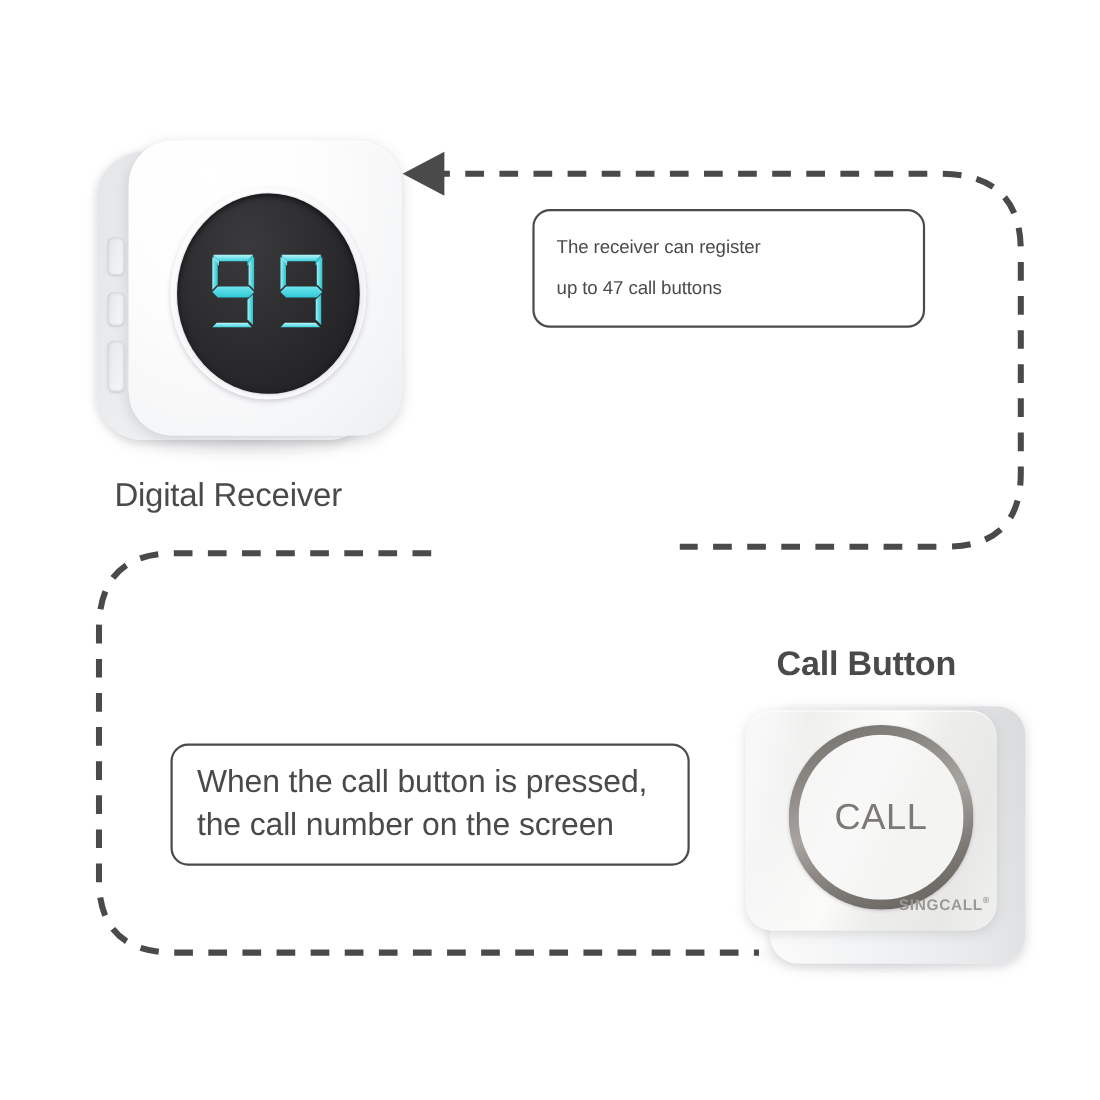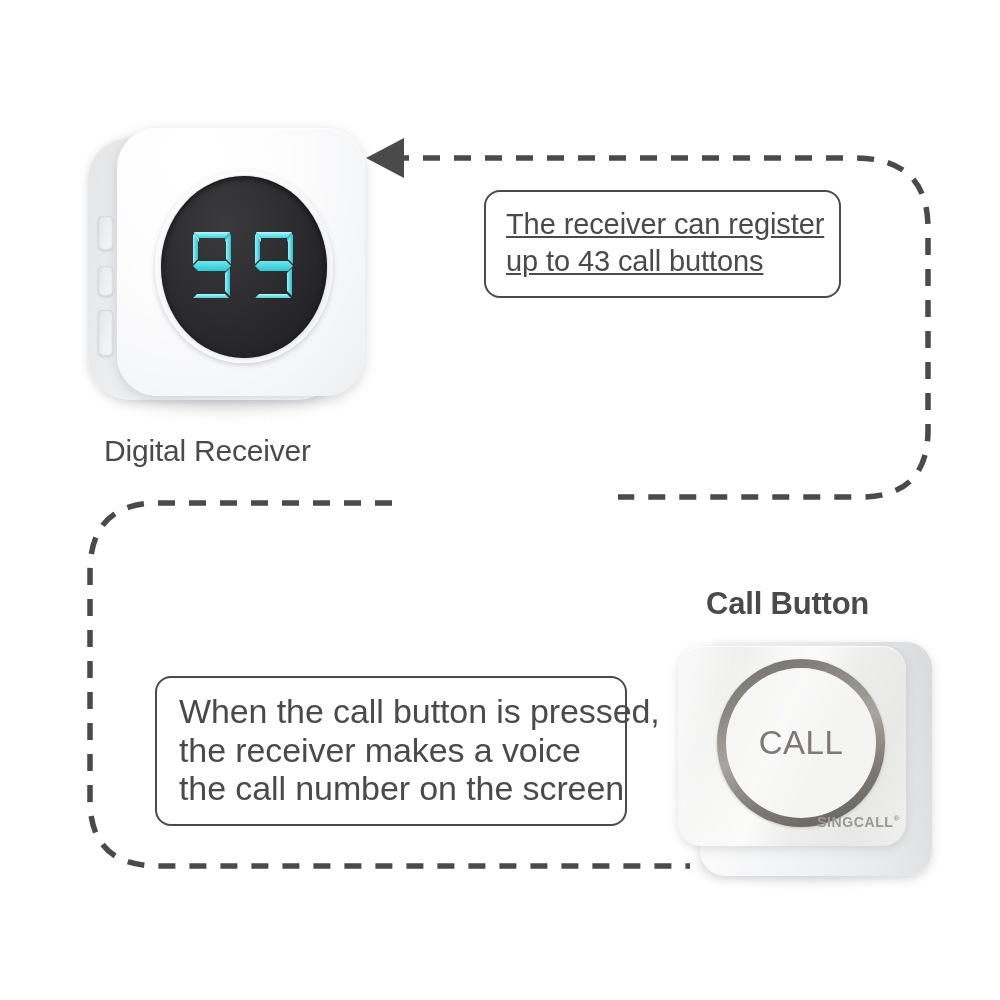--- a/index.html
+++ b/index.html
@@ -46,31 +46,30 @@
   .callout .line {
     white-space: pre;
     display: block;
   }
 
   #callout-top {
     left: 484px;
     top: 190px;
     width: 357px;
     padding: 14px 20px 16px 20px;
-    font-size: 29px;
+    font-size: 17px;
     line-height: 37px;
-    text-decoration: underline;
   }
 
   #callout-bottom {
     left: 155px;
     top: 676px;
     width: 472px;
     padding: 14px 20px 16px 22px;
-    font-size: 34px;
+    font-size: 29px;
     line-height: 38.5px;
   }
 
   
   .caption {
     position: absolute;
     color: #4a4a4a;
     font-size: 30px;
     letter-spacing: -0.2px;
     white-space: nowrap;
@@ -375,22 +374,21 @@
       <div id="callbutton-ring">
         <div id="callbutton-ring-inner"></div>
         <div id="callbutton-label">CALL</div>
       </div>
       <div id="callbutton-brand"><span>SINGCALL</span><sup>®</sup></div>
     </div>
   </div>
 
   <div class="callout" id="callout-top">
     <span class="line">The receiver can register</span>
-    <span class="line">up to 43 call buttons</span>
+    <span class="line">up to 47 call buttons</span>
   </div>
 
   <div class="callout" id="callout-bottom">
     <span class="line">When the call button is pressed,</span>
-    <span class="line">the receiver makes a voice</span>
     <span class="line">the call number on the screen</span>
   </div>
 
 </div>
 
 </body></html>

